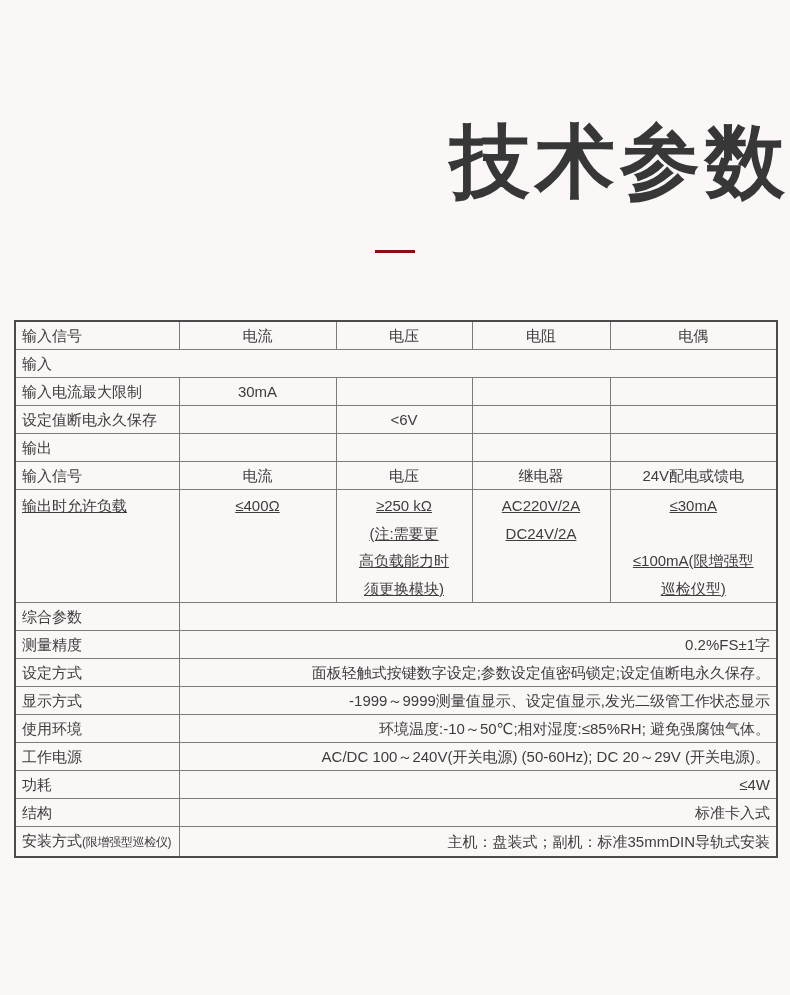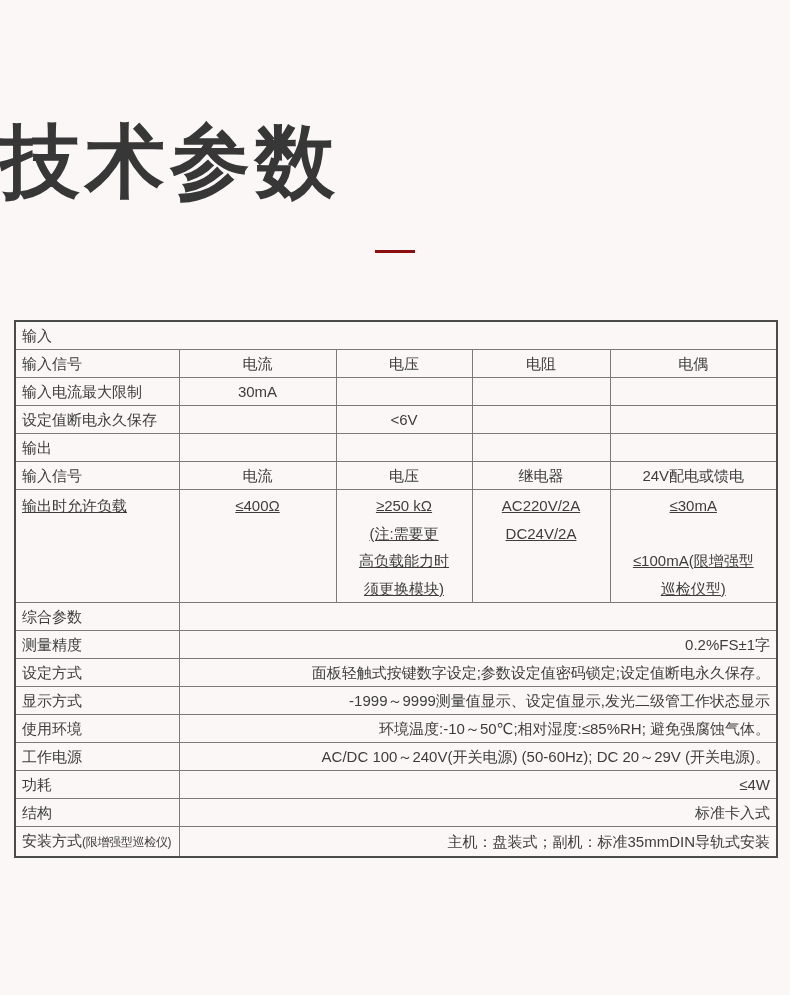--- a/index.html
+++ b/index.html
@@ -6,21 +6,21 @@
   body{
     width:790px;height:995px;
     background:#FBF7F7;
     font-family:"Liberation Sans","DejaVu Sans",sans-serif;
     color:#3D3D3D;
     position:relative;
     overflow:hidden;
   }
   .page-title{
     position:absolute;top:120px;left:0;width:790px;
-    text-align:left;
+    text-align:right;
     font-size:80px;line-height:1.05;
     font-weight:900;
     color:#373737;
     letter-spacing:5px;
     margin:0;
   }
   .title-divider{
     position:absolute;top:250px;left:375px;
     width:40px;height:3px;
     background:#8B0F0F;
@@ -72,28 +72,28 @@
 <table class="spec">
   <colgroup>
     <col style="width:164px">
       <col style="width:157px">
       <col style="width:136px">
       <col style="width:138px">
       <col style="width:167px">
   </colgroup>
   <tbody>
     <tr>
-      <td class="lbl" colspan="5">输入</td>
-    </tr>
-    <tr>
       <td class="lbl">输入信号</td>
       <td class="ctr">电流</td>
       <td class="ctr">电压</td>
       <td class="ctr">电阻</td>
       <td class="ctr">电偶</td>
+    </tr>
+    <tr>
+      <td class="lbl" colspan="5">输入</td>
     </tr>
     <tr>
       <td class="lbl">输入电流最大限制</td>
       <td class="ctr">30mA</td>
       <td class="ctr"></td>
       <td class="ctr"></td>
       <td class="ctr"></td>
     </tr>
     <tr>
       <td class="lbl">设定值断电永久保存</td>

